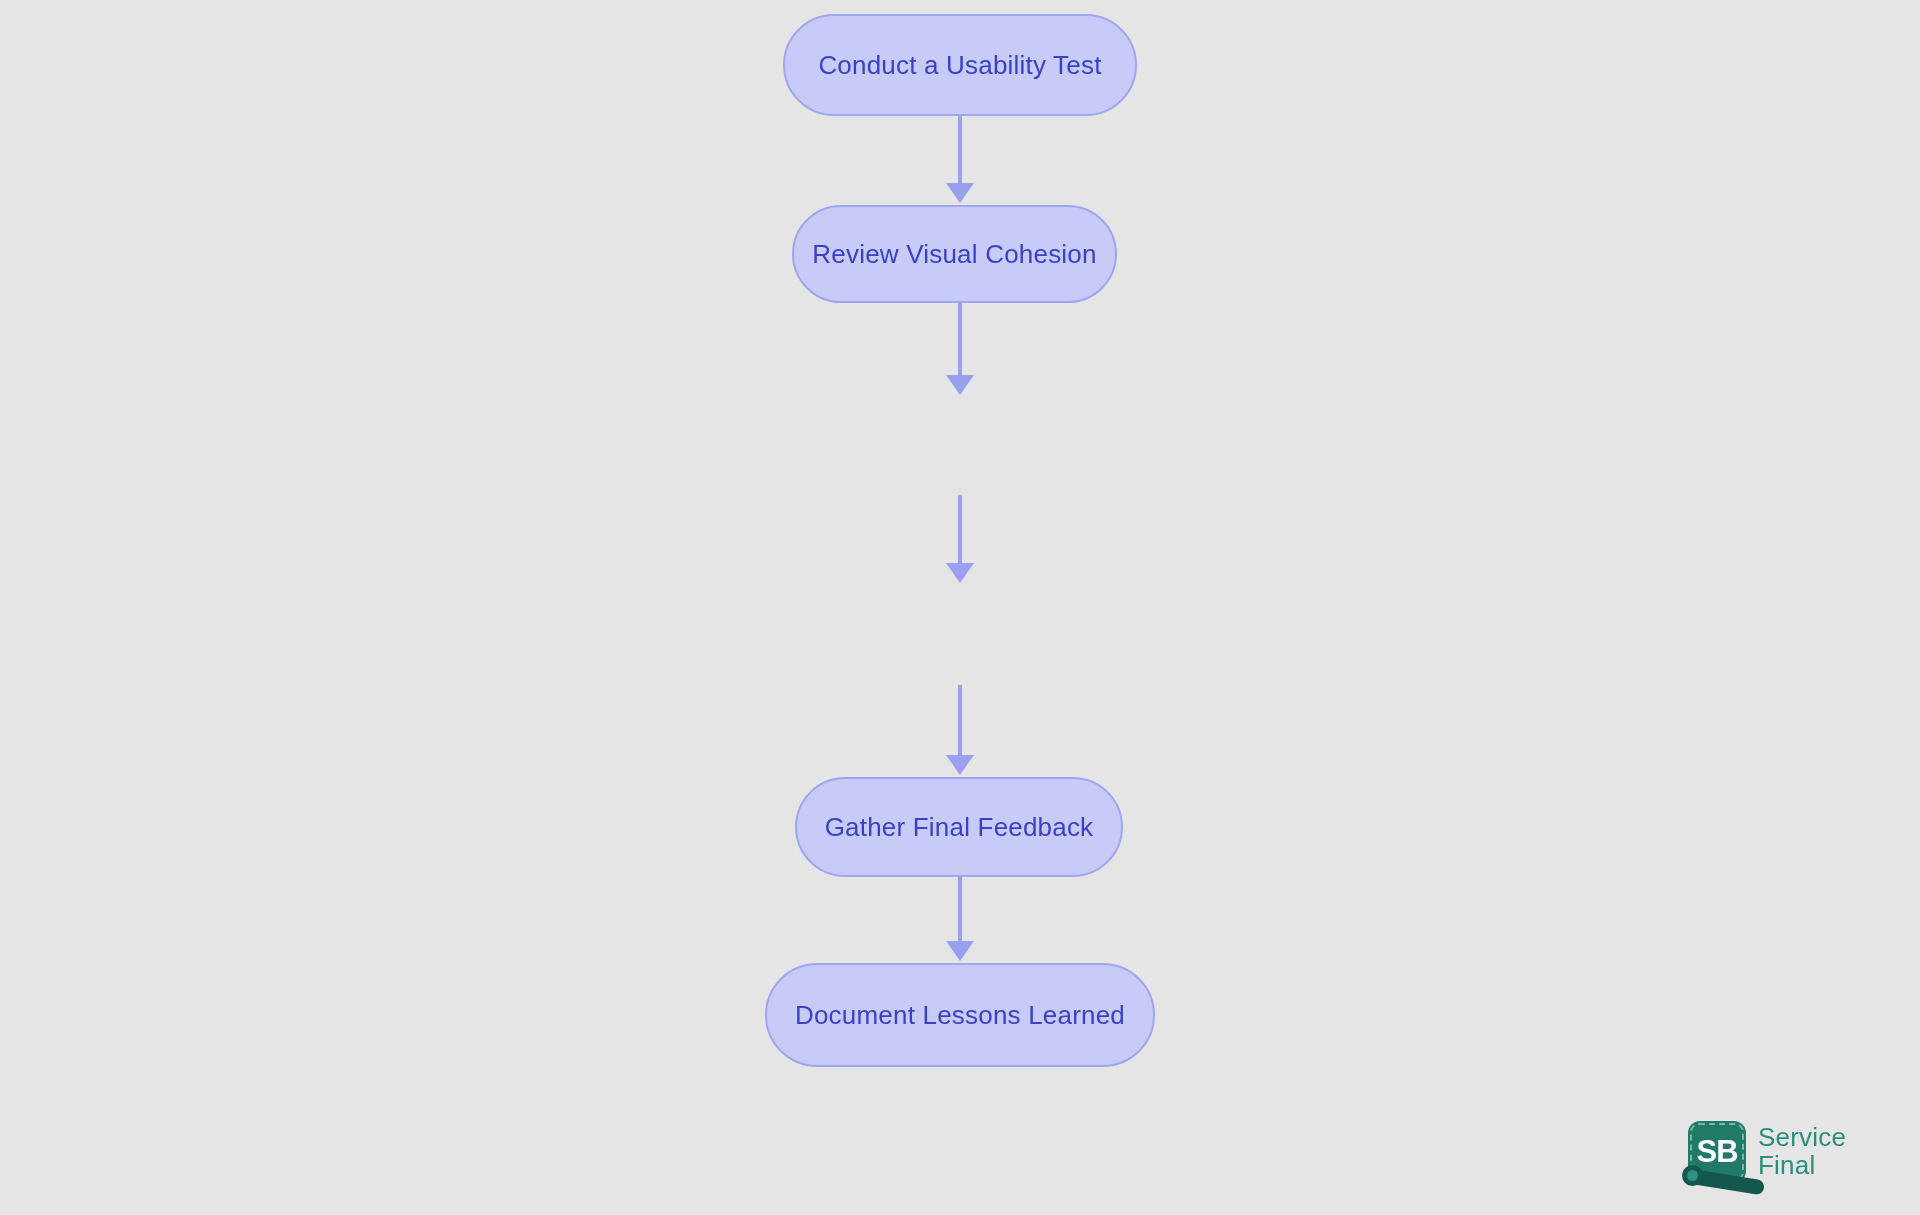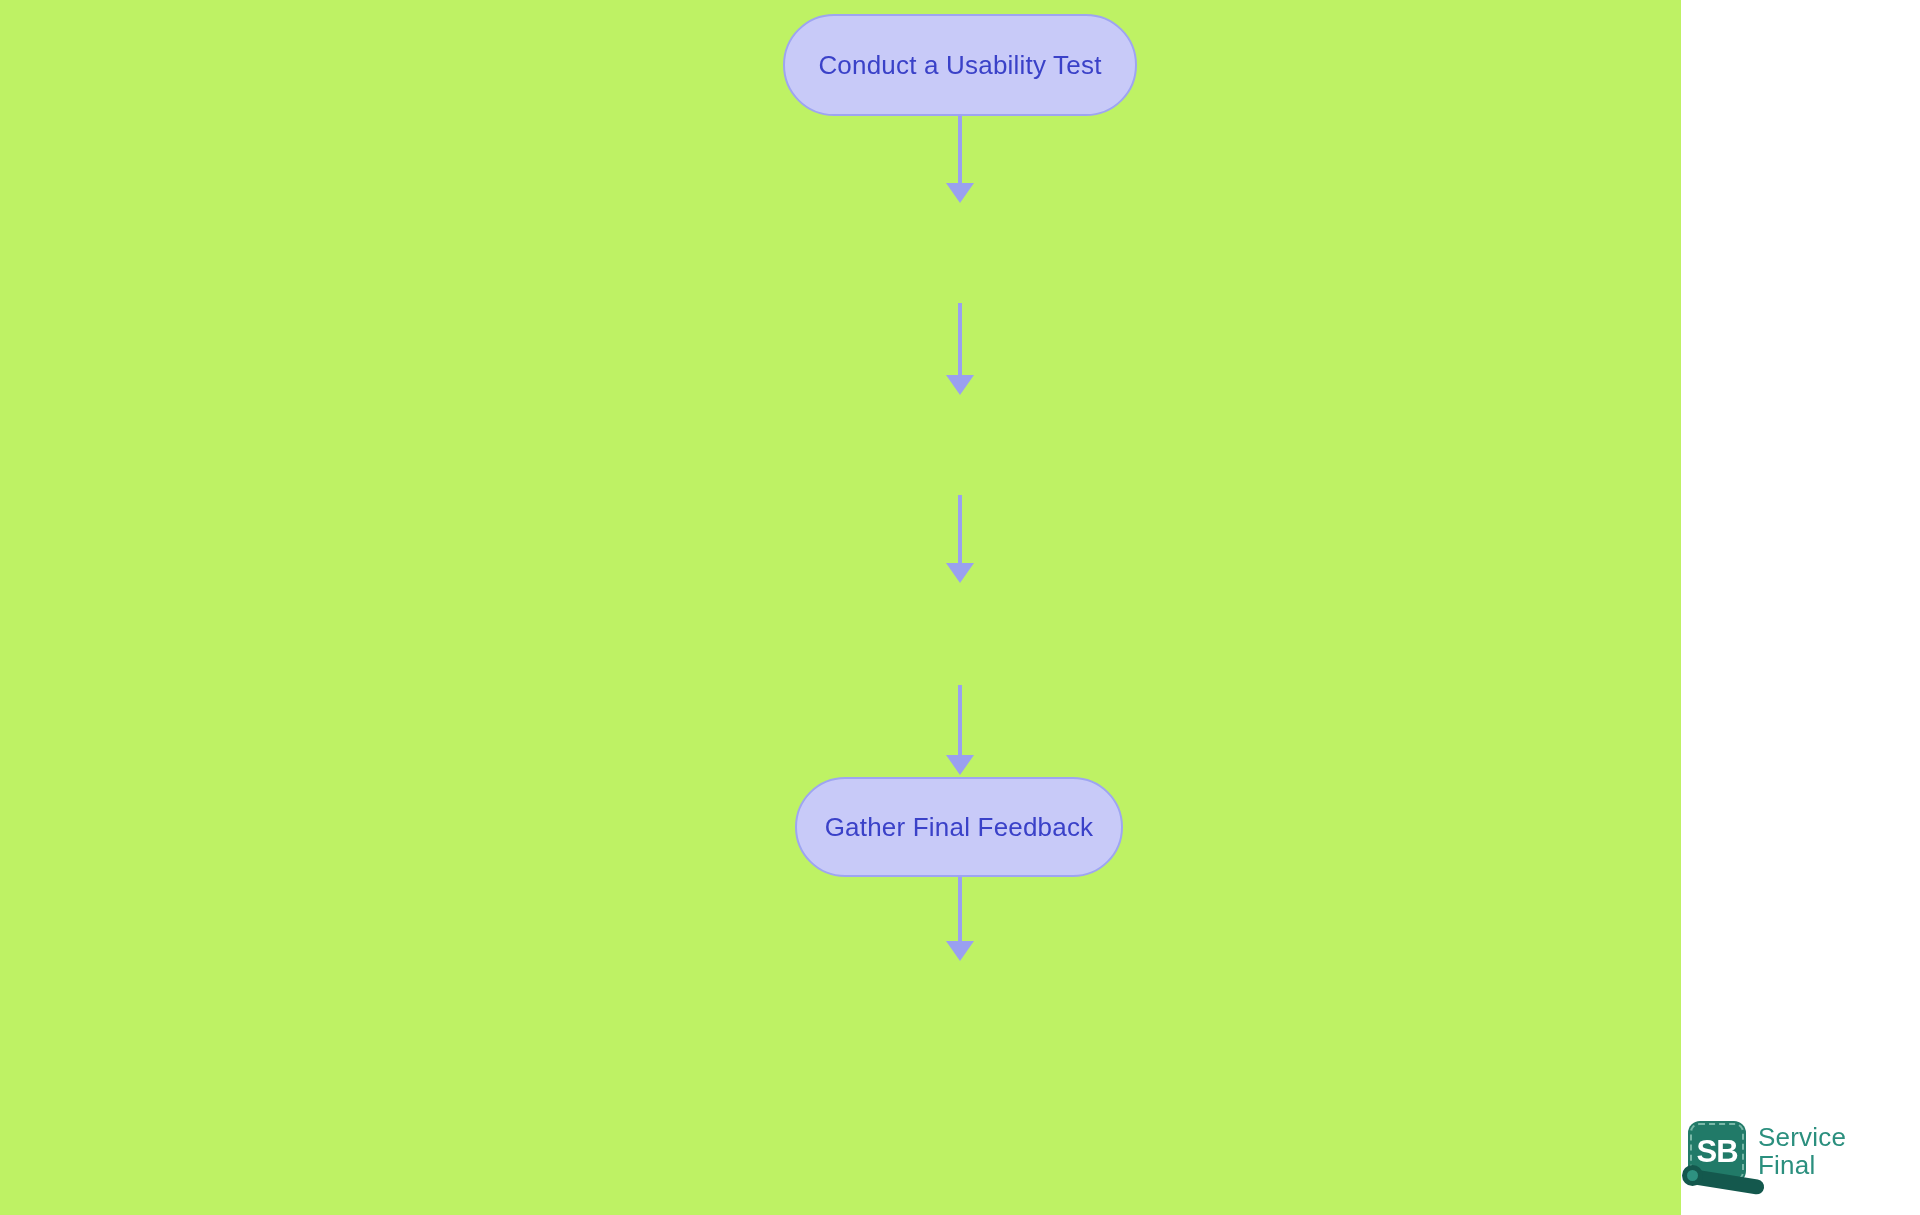--- a/index.html
+++ b/index.html
@@ -4,22 +4,22 @@
 <style>
   html, body { margin: 0; padding: 0; }
   body {
     width: 1920px; height: 1215px;
     background: #ffffff;
     font-family: "Liberation Sans", sans-serif;
     overflow: hidden;
   }
   #canvas {
     position: relative;
-    width: 1681px; height: 1215px;
-    background: #bef264;
+    width: 1920px; height: 1215px;
+    background: #e5e5e5;
   }
 
   
   .flow-node {
     position: absolute;
     box-sizing: border-box;
     background: var(--node-fill, #c8caf8);
     border: 2px solid var(--node-border, #9ea5f1);
     border-radius: 60px;
     display: flex;
@@ -112,27 +112,33 @@
 </style>
 </head>
 <body style="background: rgb(255, 255, 255);">
 
 <div id="canvas">
 
   <div class="flow-node" style="left:783px; top:14px; width:354px; height:102px;">
     <span class="node-label">Conduct a Usability Test</span>
   </div>
 
+  <div class="flow-node" style="left:792px; top:205px; width:325px; height:98px;">
+    <span class="node-label">Review Visual Cohesion</span>
+  </div>
 
 
 
   <div class="flow-node" style="left:795px; top:777px; width:328px; height:100px;align-items:center;">
     <span class="node-label">Gather Final Feedback</span>
   </div>
 
+  <div class="flow-node" style="left:765px; top:963px; width:390px; height:104px;">
+    <span class="node-label">Document Lessons Learned</span>
+  </div>
 
   <div class="flow-arrow" style="left:946px; top:116px; height:87px;">
     <div class="arrow-stem"></div>
     <div class="arrowhead-icon"></div>
   </div>
   <div class="flow-arrow" style="left:946px; top:303px; height:92px;">
     <div class="arrow-stem"></div>
     <div class="arrowhead-icon"></div>
   </div>
   <div class="flow-arrow" style="left:946px; top:495px; height:88px;">

